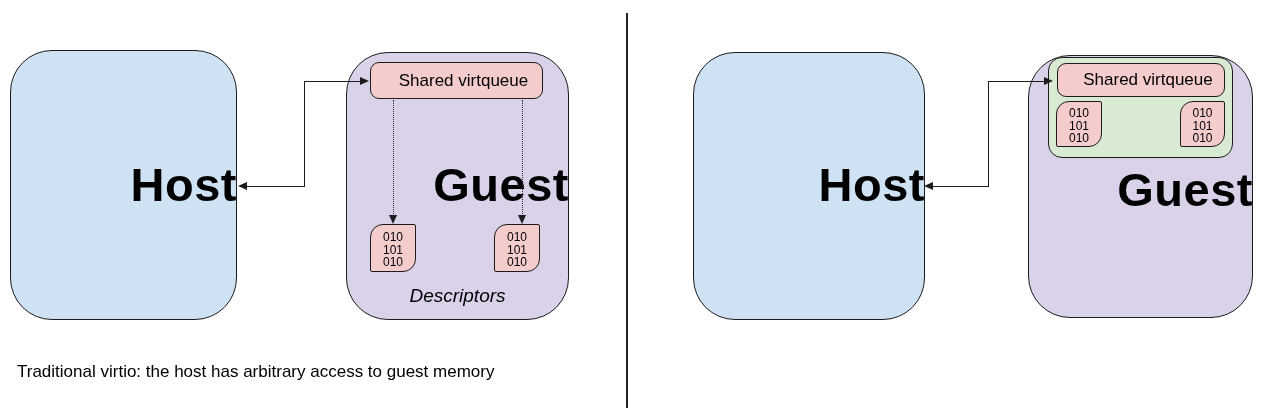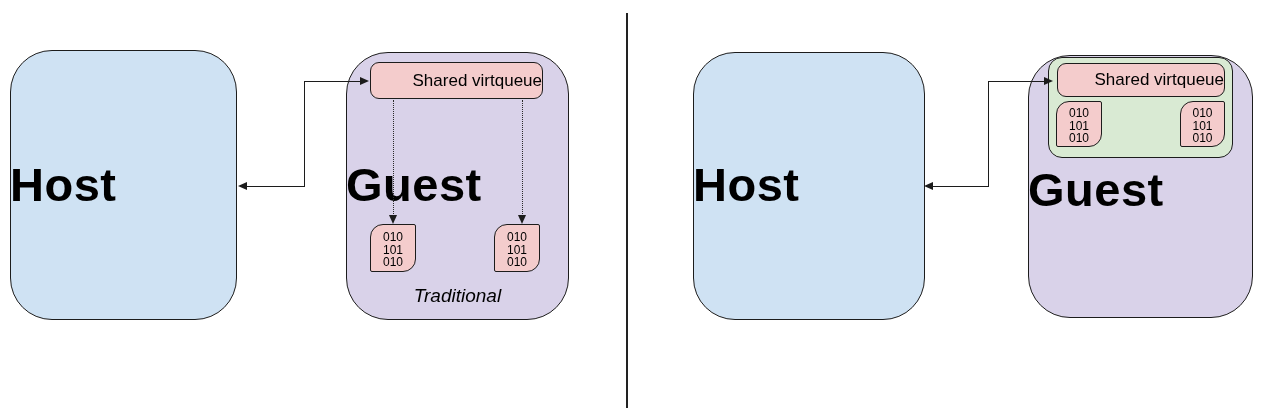--- a/index.html
+++ b/index.html
@@ -5,26 +5,26 @@
   html,body{margin:0;padding:0;background:#ffffff;}
   .canvas{
     position:relative;width:1266px;height:408px;background:#fff;overflow:hidden;
     font-family:"Liberation Sans", sans-serif;color:#000;
   }
   .box{position:absolute;border:1.6px solid #1c1c1c;box-sizing:border-box;}
   .bigbox{border-radius:42px;}
   .host{background:var(--host-fill);}
   .guest{background:var(--guest-fill);}
   .biglabel{
-    position:absolute;text-align:left;font-size:47px;font-weight:bold;
+    position:absolute;text-align:right;font-size:47px;font-weight:bold;
     letter-spacing:0.5px;line-height:54px;
   }
   .vq{
     position:absolute;background:var(--vq-fill);border:1.5px solid #1c1c1c;
-    border-radius:9px;box-sizing:border-box;text-align:right;
+    border-radius:9px;box-sizing:border-box;text-align:center;
     font-size:17px;
     padding-left:14px;
   }
   .window{
     position:absolute;background:var(--window-fill);border:1.5px solid #1c1c1c;
     border-radius:14px;box-sizing:border-box;
   }
   .bits{
     position:absolute;background:var(--vq-fill);border:1.4px solid #1c1c1c;
     border-radius:13px 2px 13px 2px;box-sizing:border-box;
@@ -68,28 +68,29 @@
     <span>010</span>
     <span>101</span>
     <span>010</span>
   </div>
   <div class="bits" style="left:494px;top:224px;width:46px;height:48px;">
     <span>010</span>
     <span>101</span>
     <span>010</span>
   </div>
 
-  <div class="descriptors" style="left:346px;top:285px;width:223px;">Traditional</div>
+  <div class="descriptors" style="left:346px;top:285px;width:223px;">Descriptors</div>
 
   <div class="vline" style="left:304px;top:81px;height:105px;"></div>
   <div class="hline" style="left:304px;top:81px;width:57px;"></div>
   <div class="arr arr-right" style="left:360px;top:77px;"></div>
   <div class="hline" style="left:246px;top:186px;width:59px;"></div>
   <div class="arr arr-left" style="left:238px;top:182px;"></div>
 
+  <div class="caption" style="left:17px;top:362px;">Traditional virtio: the host has arbitrary access to guest memory</div>
 
   <div class="divider" style="left:626px;top:13px;width:2px;height:395px;"></div>
 
   <div class="box bigbox host" style="left:693px;top:52px;width:232px;height:268px;"></div>
   <div class="biglabel" style="left:693px;top:158px;width:232px;">Host</div>
 
   <div class="box bigbox guest" style="left:1028px;top:55px;width:225px;height:263px;"></div>
   <div class="biglabel" style="left:1028px;top:163px;width:225px;">Guest</div>
 
   <div class="window" style="left:1048px;top:57px;width:185px;height:101px;"></div>

